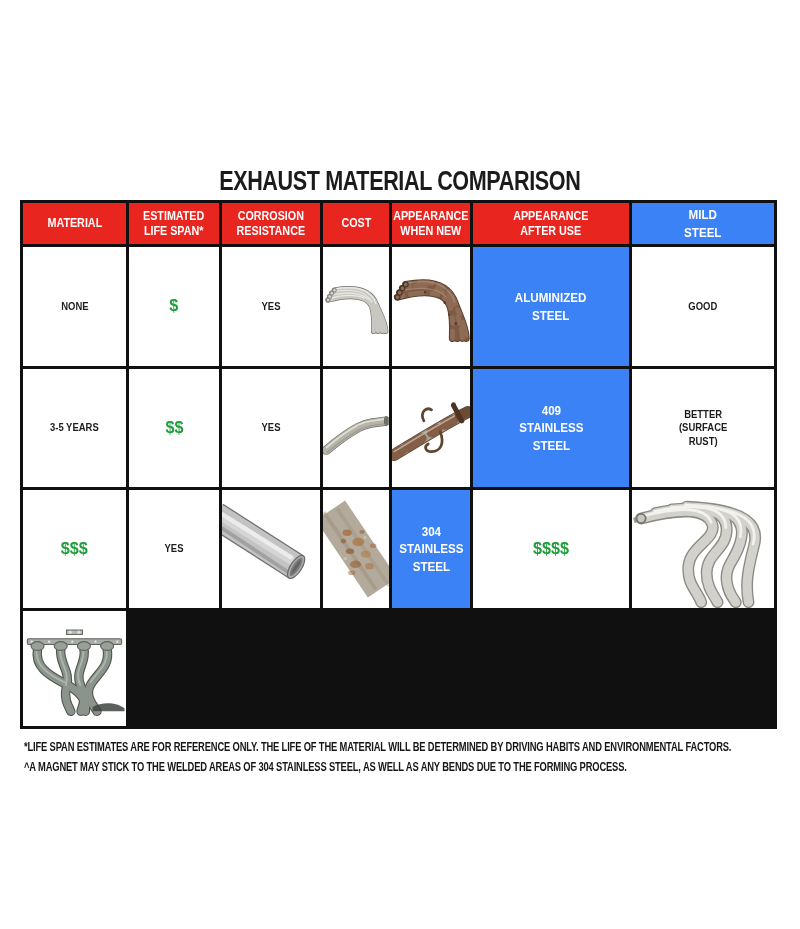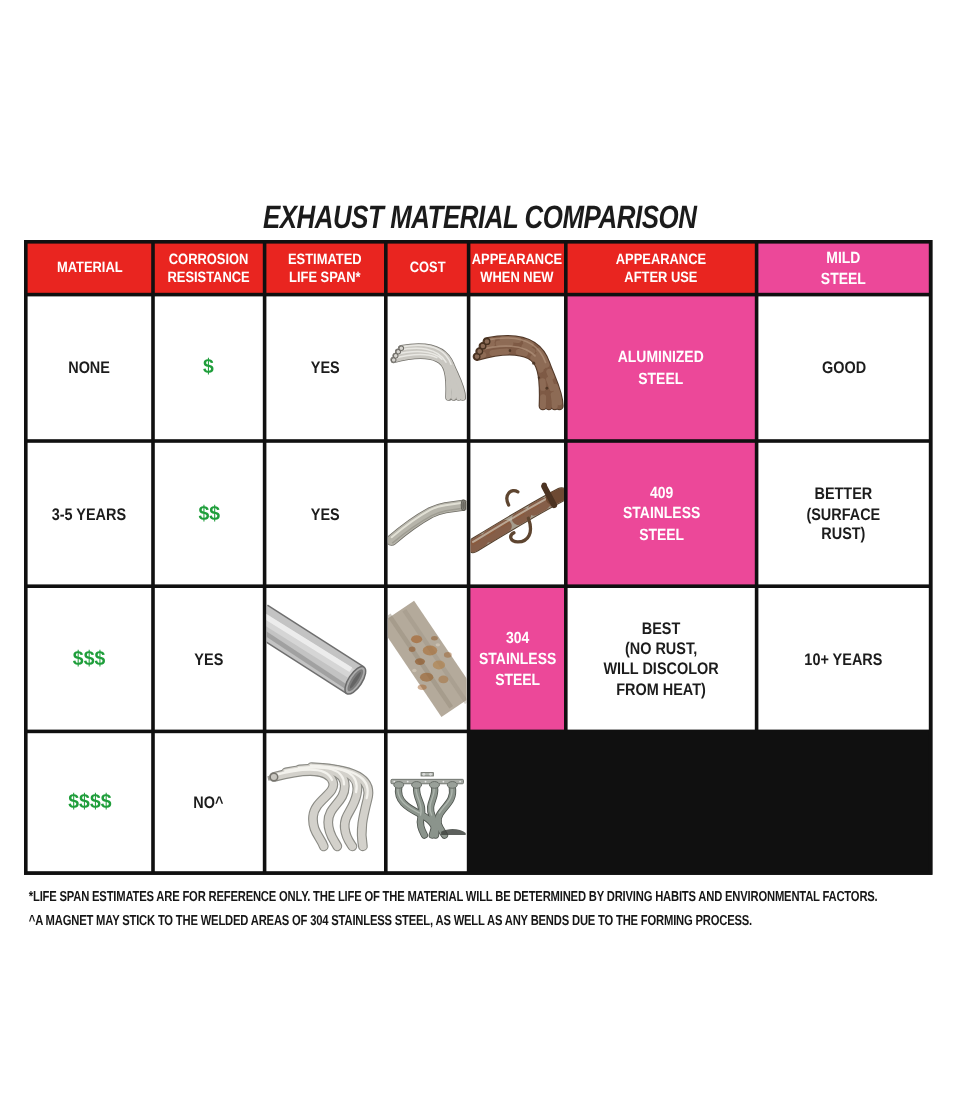--- a/index.html
+++ b/index.html
@@ -2,34 +2,34 @@
 <html><head>
 <meta charset="utf-8">
 <style>
   * { box-sizing: border-box; }
   html, body { margin: 0; padding: 0; }
   body { width: 800px; height: 929px; background: #ffffff;
          font-family: "Liberation Sans", "DejaVu Sans", sans-serif; }
   #canvas { position: relative; width: 800px; height: 929px; background: #fff; overflow: hidden; }
 
   .title { position: absolute; top: 166px; left: 0; width: 800px; text-align: center;
-           font-weight: 700; font-size: 27px; color: #1b1b1b; font-style: italic; }
+           font-weight: 700; font-size: 27px; color: #1b1b1b; }
   .title-inner { display: inline-block; transform: scaleX(0.80); letter-spacing: -0.5px; }
 
   .grid { position: absolute; left: 20px; top: 200px; width: 757px; height: 529px;
           background: #101010; border: 3px solid #101010; display: grid;
           grid-template-columns: 103px 90px 98px 66px 78px 156px 142px;
           grid-template-rows: 41px 119px 118px 118px 115px; gap: 3px; }
 
   .cell { display: flex; align-items: center; justify-content: center; text-align: center; overflow: hidden; }
   .cx   { display: inline-block; transform: scaleX(0.86); white-space: pre-line; }
 
   .th  { background: #e92520; color: #ffffff; font-weight: 700; font-size: 12.5px; line-height: 1.15; }
-  .mat { background: #ec4899; color: #ffffff; font-weight: 700; font-size: 13.5px; line-height: 1.3; }
-  .td  { background: #ffffff; color: #1c1c1c; font-weight: 700; font-size: 14px; line-height: 1.2; }
+  .mat { background: #3b82f6; color: #ffffff; font-weight: 700; font-size: 13.5px; line-height: 1.3; }
+  .td  { background: #ffffff; color: #1c1c1c; font-weight: 700; font-size: 11px; line-height: 1.2; }
   .cost { color: #1f9e3b; font-size: 17px; }
   .cost .cx { transform: scaleX(0.95); }
 
   .photo { background: #ffffff; padding: 0; }
   .photo svg { width: 100%; height: 100%; display: block; }
 
   .notes { position: absolute; left: 24px; top: 737px; width: 772px;
            color: #161616; font-weight: 700; font-size: 12px; }
   .note-line { transform: scaleX(0.78); transform-origin: 0 50%;
                white-space: nowrap; line-height: 20px; letter-spacing: -0.2px; }
@@ -42,26 +42,26 @@
   <div class="title">
     <span class="title-inner">EXHAUST MATERIAL COMPARISON</span>
   </div>
 
   <div class="grid">
 
     <div class="cell th">
         <span class="cx">MATERIAL</span>
       </div>
     <div class="cell th">
+        <span class="cx">ESTIMATED
+LIFE SPAN*</span>
+      </div>
+    <div class="cell th">
         <span class="cx">CORROSION
 RESISTANCE</span>
-      </div>
-    <div class="cell th">
-        <span class="cx">ESTIMATED
-LIFE SPAN*</span>
       </div>
     <div class="cell th">
         <span class="cx">COST</span>
       </div>
     <div class="cell th">
         <span class="cx">APPEARANCE
 WHEN NEW</span>
       </div>
     <div class="cell th">
         <span class="cx">APPEARANCE
@@ -248,34 +248,22 @@
           <ellipse cx="90" cy="34" rx="4" ry="3" fill="#d9cfbf" opacity="0.6"></ellipse>
         </g>
       </svg>
     </div>
 
     <div class="cell mat">
         <span class="cx">304
 STAINLESS
 STEEL</span>
       </div>
-    <div class="cell td">
-        <span class="cx">BEST
-(NO RUST,
-WILL DISCOLOR
-FROM HEAT)</span>
-      </div>
-    <div class="cell td">
-        <span class="cx">10+ YEARS</span>
-      </div>
     <div class="cell td cost">
         <span class="cx">$$$$</span>
-      </div>
-    <div class="cell td">
-        <span class="cx">NO^</span>
       </div>
 
     <div class="cell photo" aria-label="Photo: bright 304 stainless long-tube headers">
       <svg viewBox="0 0 156 119">
         <g fill="none" stroke-linecap="round">
           <path d="M10,26 C56,14 82,16 88,32 C94,48 64,56 62,78 C60,98 72,106 76,118" stroke="#8b8b85" stroke-width="13"></path>
           <path d="M26,20 C86,8 104,20 104,38 C104,60 82,64 82,86 C82,102 90,110 94,118" stroke="#8b8b85" stroke-width="13"></path>
           <path d="M44,16 C114,10 124,28 120,48 C116,70 102,76 104,94 C105,106 110,112 114,118" stroke="#8b8b85" stroke-width="13"></path>
           <path d="M60,13 C128,16 140,34 134,56 C128,80 124,96 128,118" stroke="#8b8b85" stroke-width="13"></path>
           <path d="M10,26 C56,14 82,16 88,32 C94,48 64,56 62,78 C60,98 72,106 76,118" stroke="#d3d1cb" stroke-width="10"></path>

